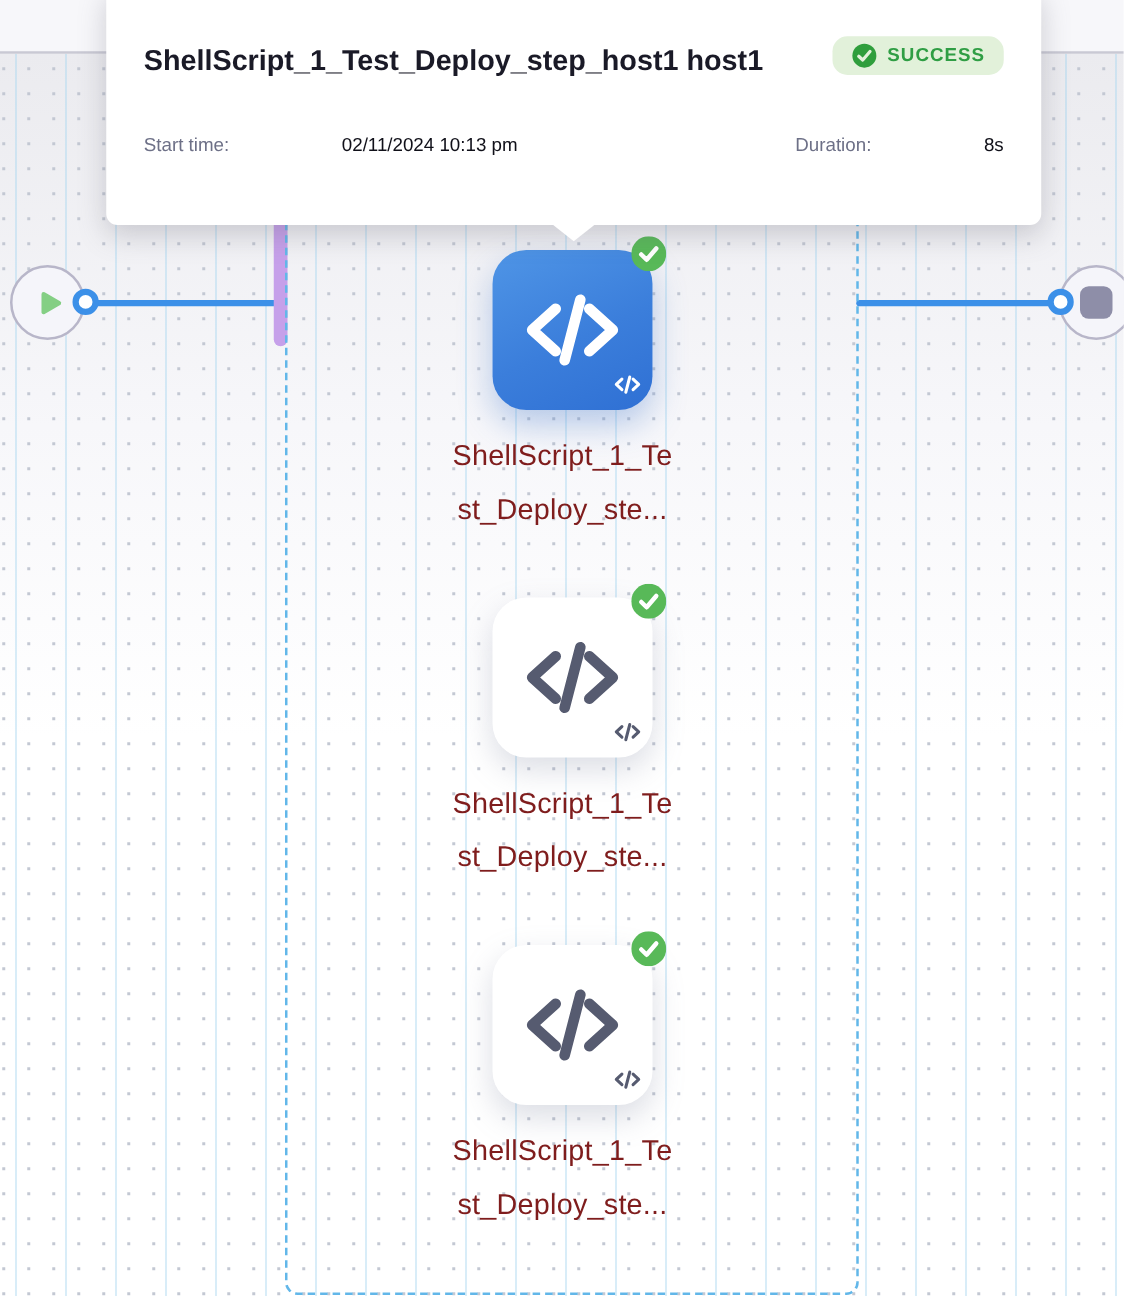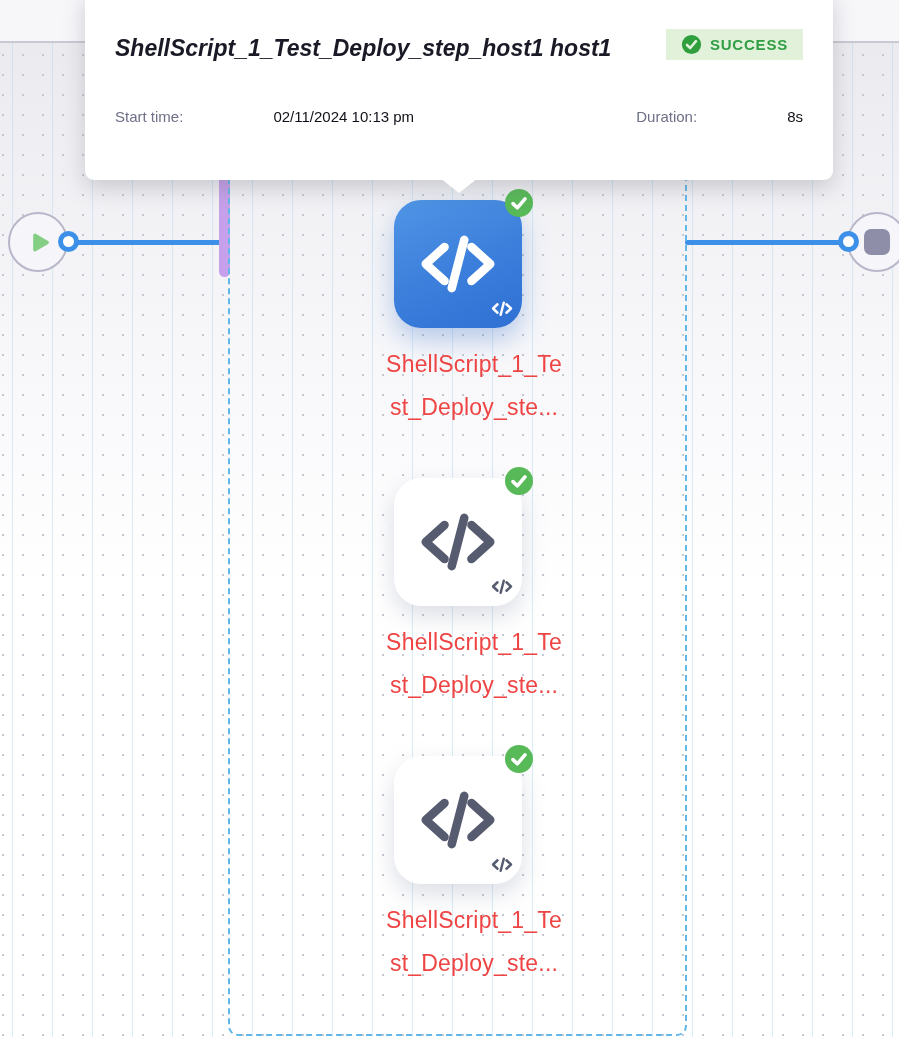--- a/index.html
+++ b/index.html
@@ -61,46 +61,46 @@
     background:#ffffff;box-shadow:0 10px 25px rgba(130,136,160,0.28);
   }
   .step-node.selected{
     background:linear-gradient(155deg,#4f95e6 0%,#3b7edb 55%,#2f70d4 100%);
     color:#ffffff;box-shadow:0 12px 26px rgba(64,118,200,0.35);
   }
   .step-node .badge{position:absolute;top:-11px;right:-11px;width:28px;height:28px;}
   .step-node .mini-glyph{position:absolute;right:9px;bottom:7px;}
   
   .node-label{
-    position:absolute;left:344px;width:260px;text-align:center;
-    font-size:23px;line-height:43px;color:#ef4444;z-index:6;letter-spacing:0.2px;
+    position:absolute;left:320px;width:260px;text-align:center;
+    font-size:23px;line-height:43px;color:#7f1d1d;z-index:6;letter-spacing:0.2px;
   }
   .label-1{top:343px;}
   .label-2{top:621px;}
   .label-3{top:899px;}
   
   .tooltip{position:absolute;left:0;top:0;z-index:10;}
   .tooltip-card{
     position:absolute;left:85px;top:-10px;width:688px;height:190px;
     background:#ffffff;border-radius:9px;
     box-shadow:0 8px 22px rgba(96,97,112,0.28);
     padding:0 30px;box-sizing:content-box;
   }
   .tooltip-arrow{
     position:absolute;left:440px;top:178px;width:0;height:0;
     border-left:19px solid transparent;border-right:19px solid transparent;
     border-top:15px solid #ffffff;z-index:11;
   }
   .tooltip-head{display:flex;align-items:flex-start;justify-content:space-between;margin-top:36px;}
   .tooltip-title{
-    width:505px;font-size:23px;font-weight:700;color:#1a1a27;line-height:44px;font-style:italic;
+    width:505px;font-size:23px;font-weight:700;color:#1a1a27;line-height:44px;
   }
   .status-pill{
     display:inline-flex;align-items:center;gap:8px;height:31px;padding:0 15px;
-    background:#e2f1da;border-radius:0;margin-top:3px;flex:none;
+    background:#e2f1da;border-radius:12px;margin-top:3px;flex:none;
   }
   .status-pill .pill-text{
     font-size:15px;font-weight:700;color:#2f9e44;letter-spacing:0.8px;
   }
   .tooltip-meta{margin-top:2px;font-size:15px;display:flex;align-items:baseline;justify-content:space-between;}
   .meta-label{color:#6d7087;}
   .meta-value{color:#101019;margin-top:36px;}
   .meta-gap{width:42px;}
 </style>
 </head>

